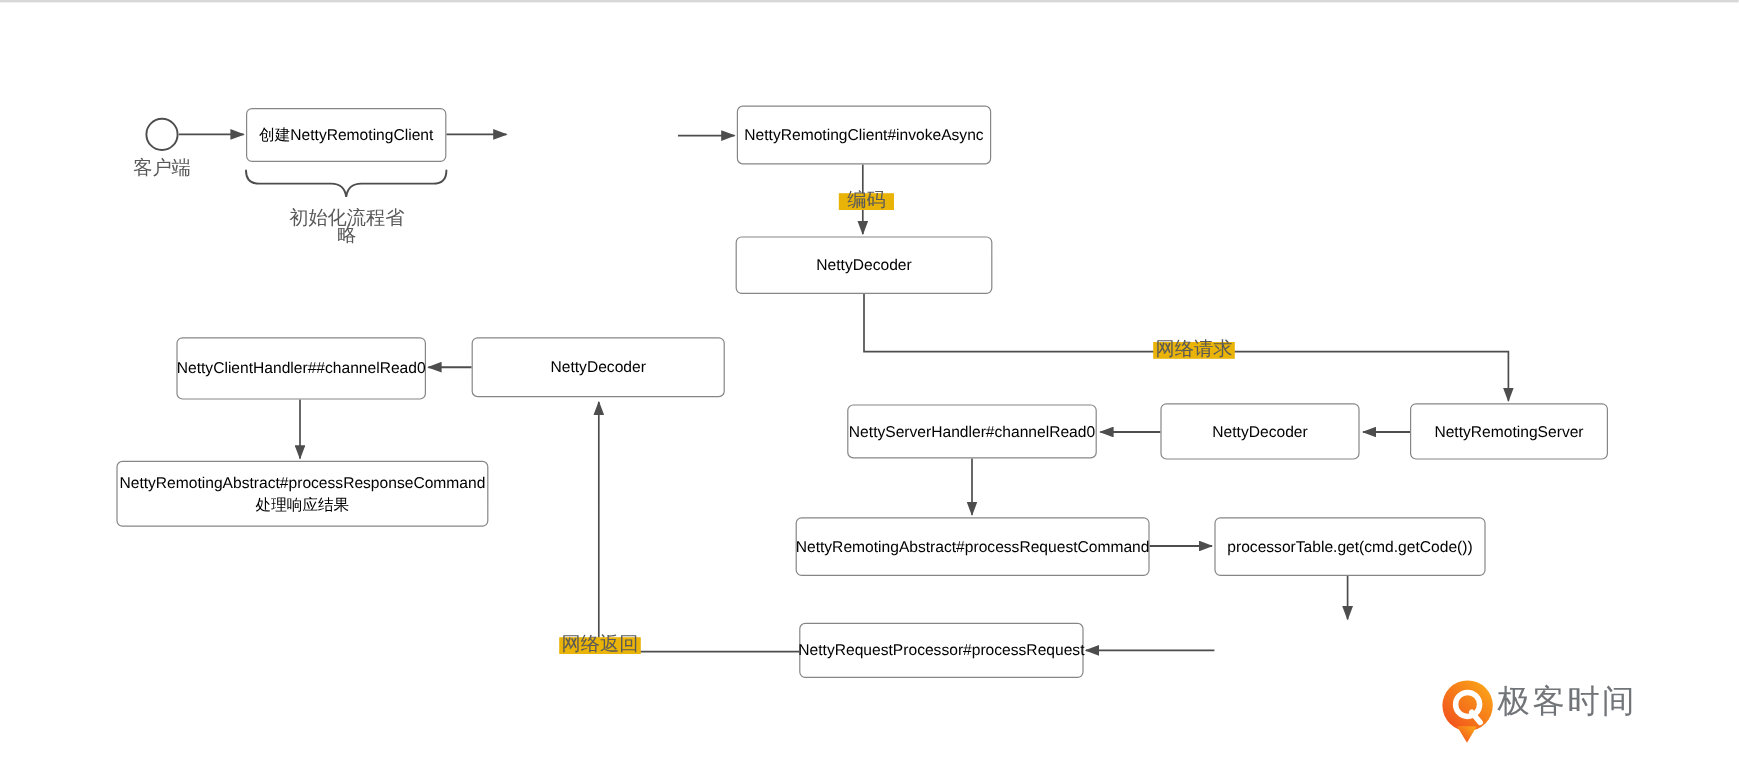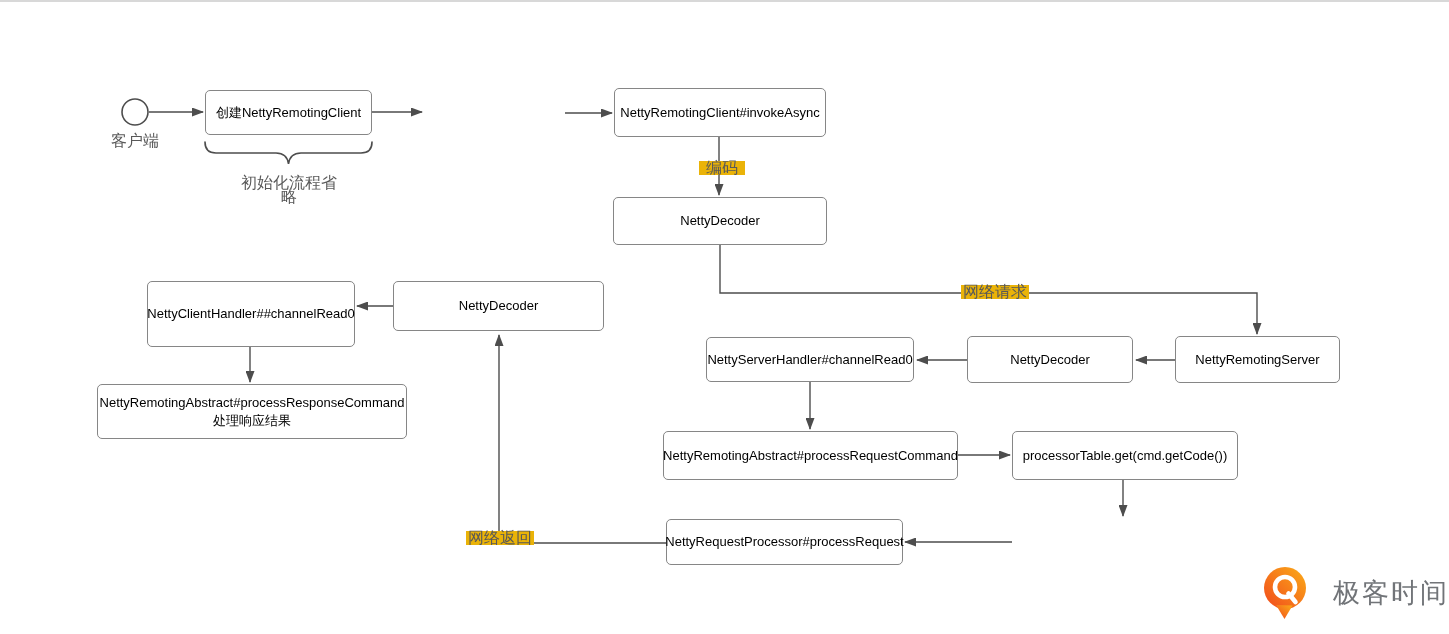--- a/index.html
+++ b/index.html
@@ -23,21 +23,21 @@
     font-size:13px;
     line-height:1.35;
     text-align:center;
     box-sizing:border-box;
     z-index:2;
   }
   .n-create-client{left:205px;top:88px;width:167px;height:45px}
   .n-get-channel{left:424px;top:90px;width:141px;height:42px}
   .n-invoke-async{left:614px;top:86px;width:212px;height:49px}
   .n-encoder{left:613px;top:195px;width:214px;height:48px}
-  .n-client-handler{left:147px;top:279px;width:208px;height:66px}
+  .n-client-handler{left:147px;top:279px;width:208px;height:52px}
   .n-decoder-left{left:393px;top:279px;width:211px;height:50px}
   .n-process-response{left:97px;top:382px;width:310px;height:55px}
   .n-server-handler{left:706px;top:335px;width:208px;height:45px}
   .n-decoder-right{left:967px;top:334px;width:166px;height:47px}
   .n-remoting-server{left:1175px;top:334px;width:165px;height:47px}
   .n-process-request-cmd{left:663px;top:429px;width:295px;height:49px}
   .n-processor-table{left:1012px;top:429px;width:226px;height:49px}
   .n-executor{left:1012px;top:516px;width:226px;height:49px}
   .n-process-request{left:666px;top:517px;width:237px;height:46px}
 
@@ -50,22 +50,22 @@
     line-height:14px;
   }
   .onwire{background:#eab308;padding:0 2px;}
   .lbl-client{left:105px;top:132px;width:60px;}
   .lbl-init{left:234px;top:174px;width:110px;}
   .lbl-encode{left:699px;top:159px;width:42px;}
   .lbl-net-req{left:961px;top:283px;width:64px;}
   .lbl-net-ret{left:466px;top:529px;width:64px;}
 
   .logo{
-    position:absolute;left:1262px;top:564px;
-    display:flex;align-items:center;gap:25px;
+    position:absolute;left:1200px;top:564px;
+    display:flex;align-items:flex-start;gap:2px;
     z-index:4;
   }
   .logo-text{
     color:#717478;
     font-size:27px;
     letter-spacing:2px;
     font-weight:400;
   }
 </style>
 </head>

